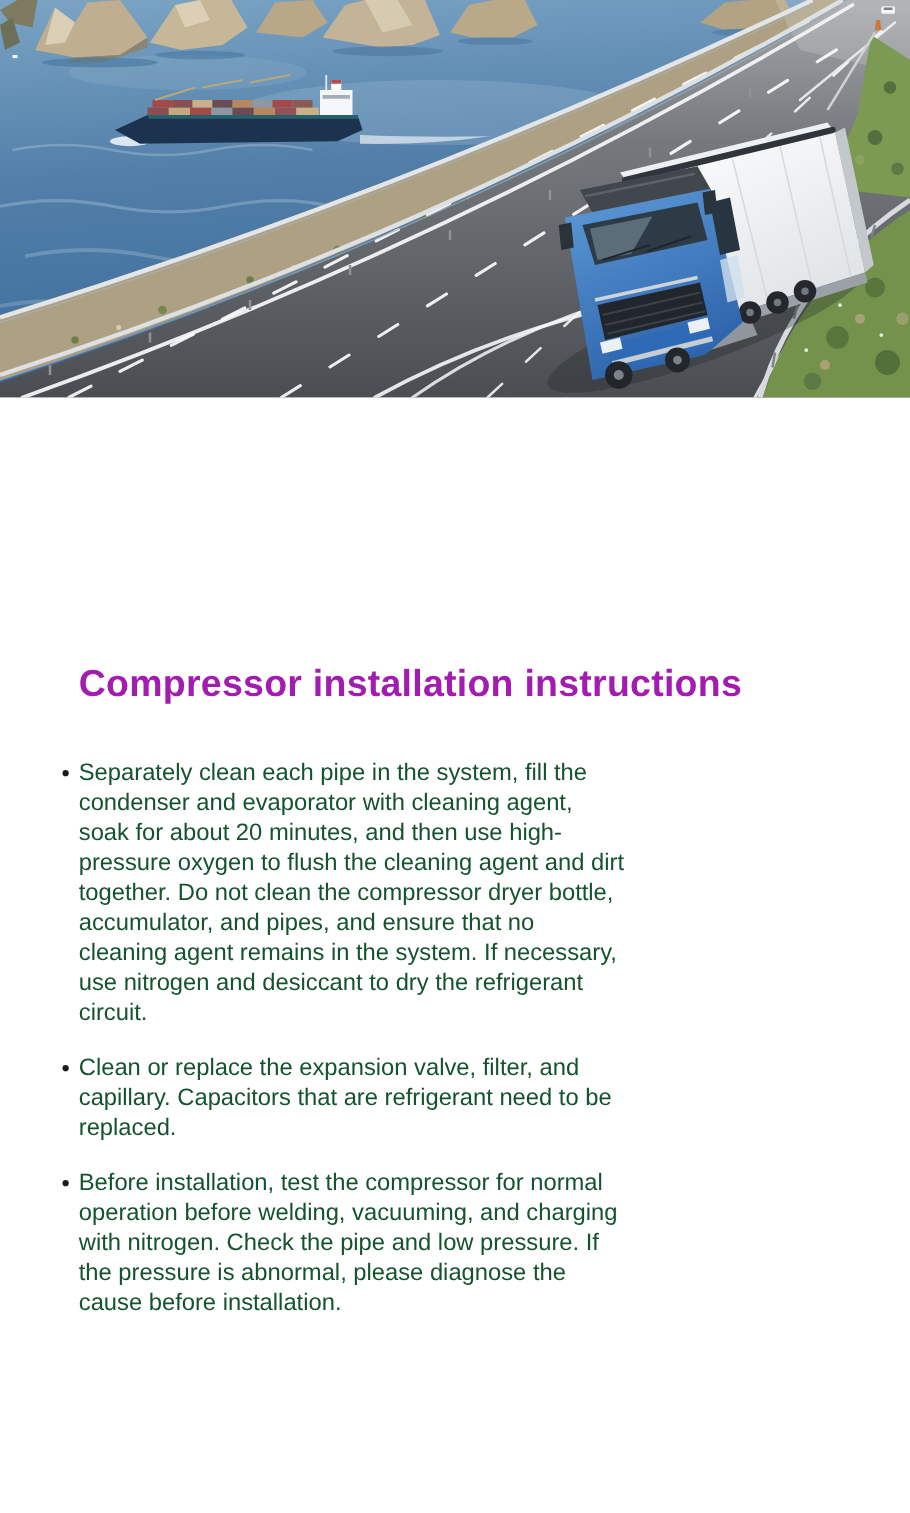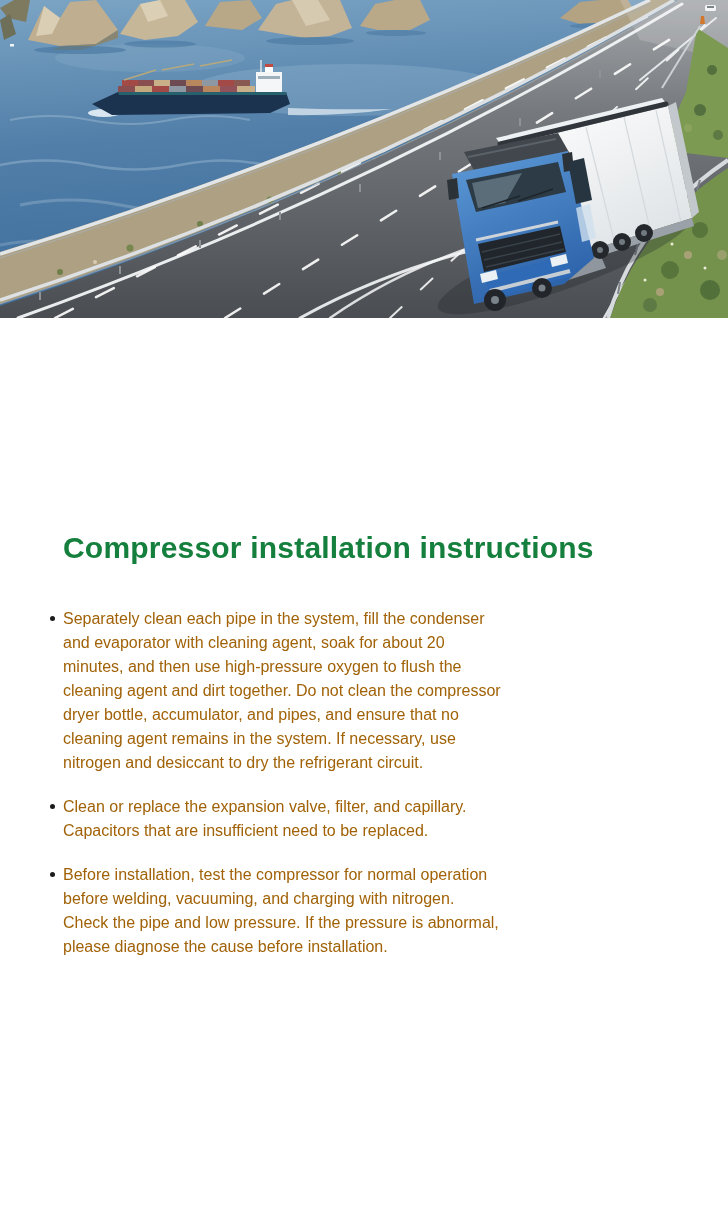--- a/index.html
+++ b/index.html
@@ -19,35 +19,35 @@
   .hero svg { display: block; }
   .content {
     padding-left: 63px;
     padding-right: 40px;
   }
   h1.page-title {
     margin: 212px 0 0 0;
     font-size: 30px;
     line-height: 36px;
     font-weight: bold;
-    color: #15803d;
+    color: #a21caf;
     letter-spacing: 0.2px;
   }
   ul.instructions {
     margin: 41px 0 0 0;
     padding: 0;
     list-style: none;
     max-width: 438px;
   }
   ul.instructions li {
     position: relative;
     margin: 0 0 20px 0;
-    font-size: 16px;
+    font-size: 19px;
     line-height: 24px;
-    color: #a16207;
+    color: #14532d;
   }
   ul.instructions li::before {
     content: "";
     position: absolute;
     left: -13px;
     top: 9px;
     width: 5px;
     height: 5px;
     border-radius: 50%;
     background: #1c1c1c;
@@ -271,16 +271,16 @@
           <circle cx="542" cy="288" r="3.5" fill="#7a828a"></circle>
       </g>
     </g>
   </svg>
 </div>
 
 <div class="content">
   <h1 class="page-title">Compressor installation instructions</h1>
   <ul class="instructions">
     <li>Separately clean each pipe in the system, fill the condenser and evaporator with cleaning agent, soak for about 20 minutes, and then use high-pressure oxygen to flush the cleaning agent and dirt together. Do not clean the compressor dryer bottle, accumulator, and pipes, and ensure that no cleaning agent remains in the system. If necessary, use nitrogen and desiccant to dry the refrigerant circuit.</li>
-    <li>Clean or replace the expansion valve, filter, and capillary. Capacitors that are insufficient need to be replaced.</li>
+    <li>Clean or replace the expansion valve, filter, and capillary. Capacitors that are refrigerant need to be replaced.</li>
     <li>Before installation, test the compressor for normal operation before welding, vacuuming, and charging with nitrogen. Check the pipe and low pressure. If the pressure is abnormal, please diagnose the cause before installation.</li>
   </ul>
 </div>
 
 </body></html>

